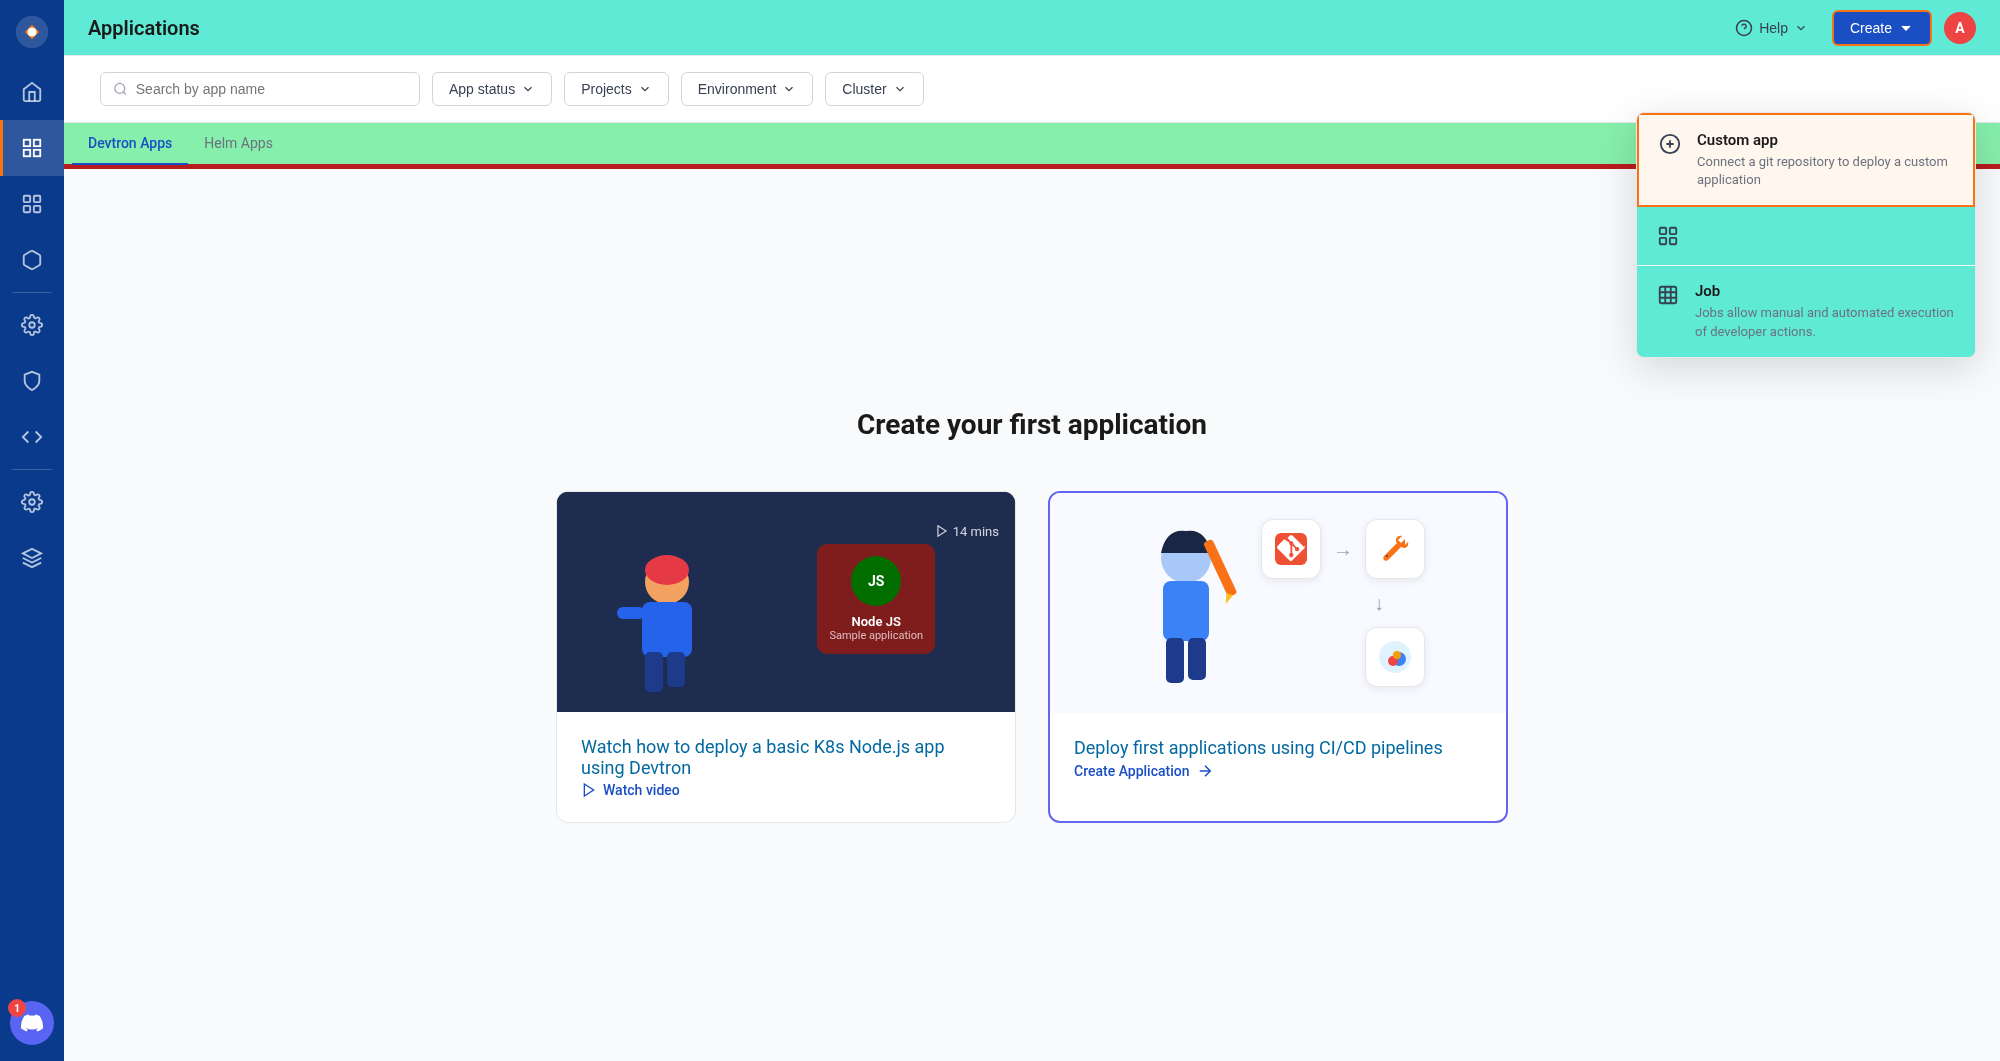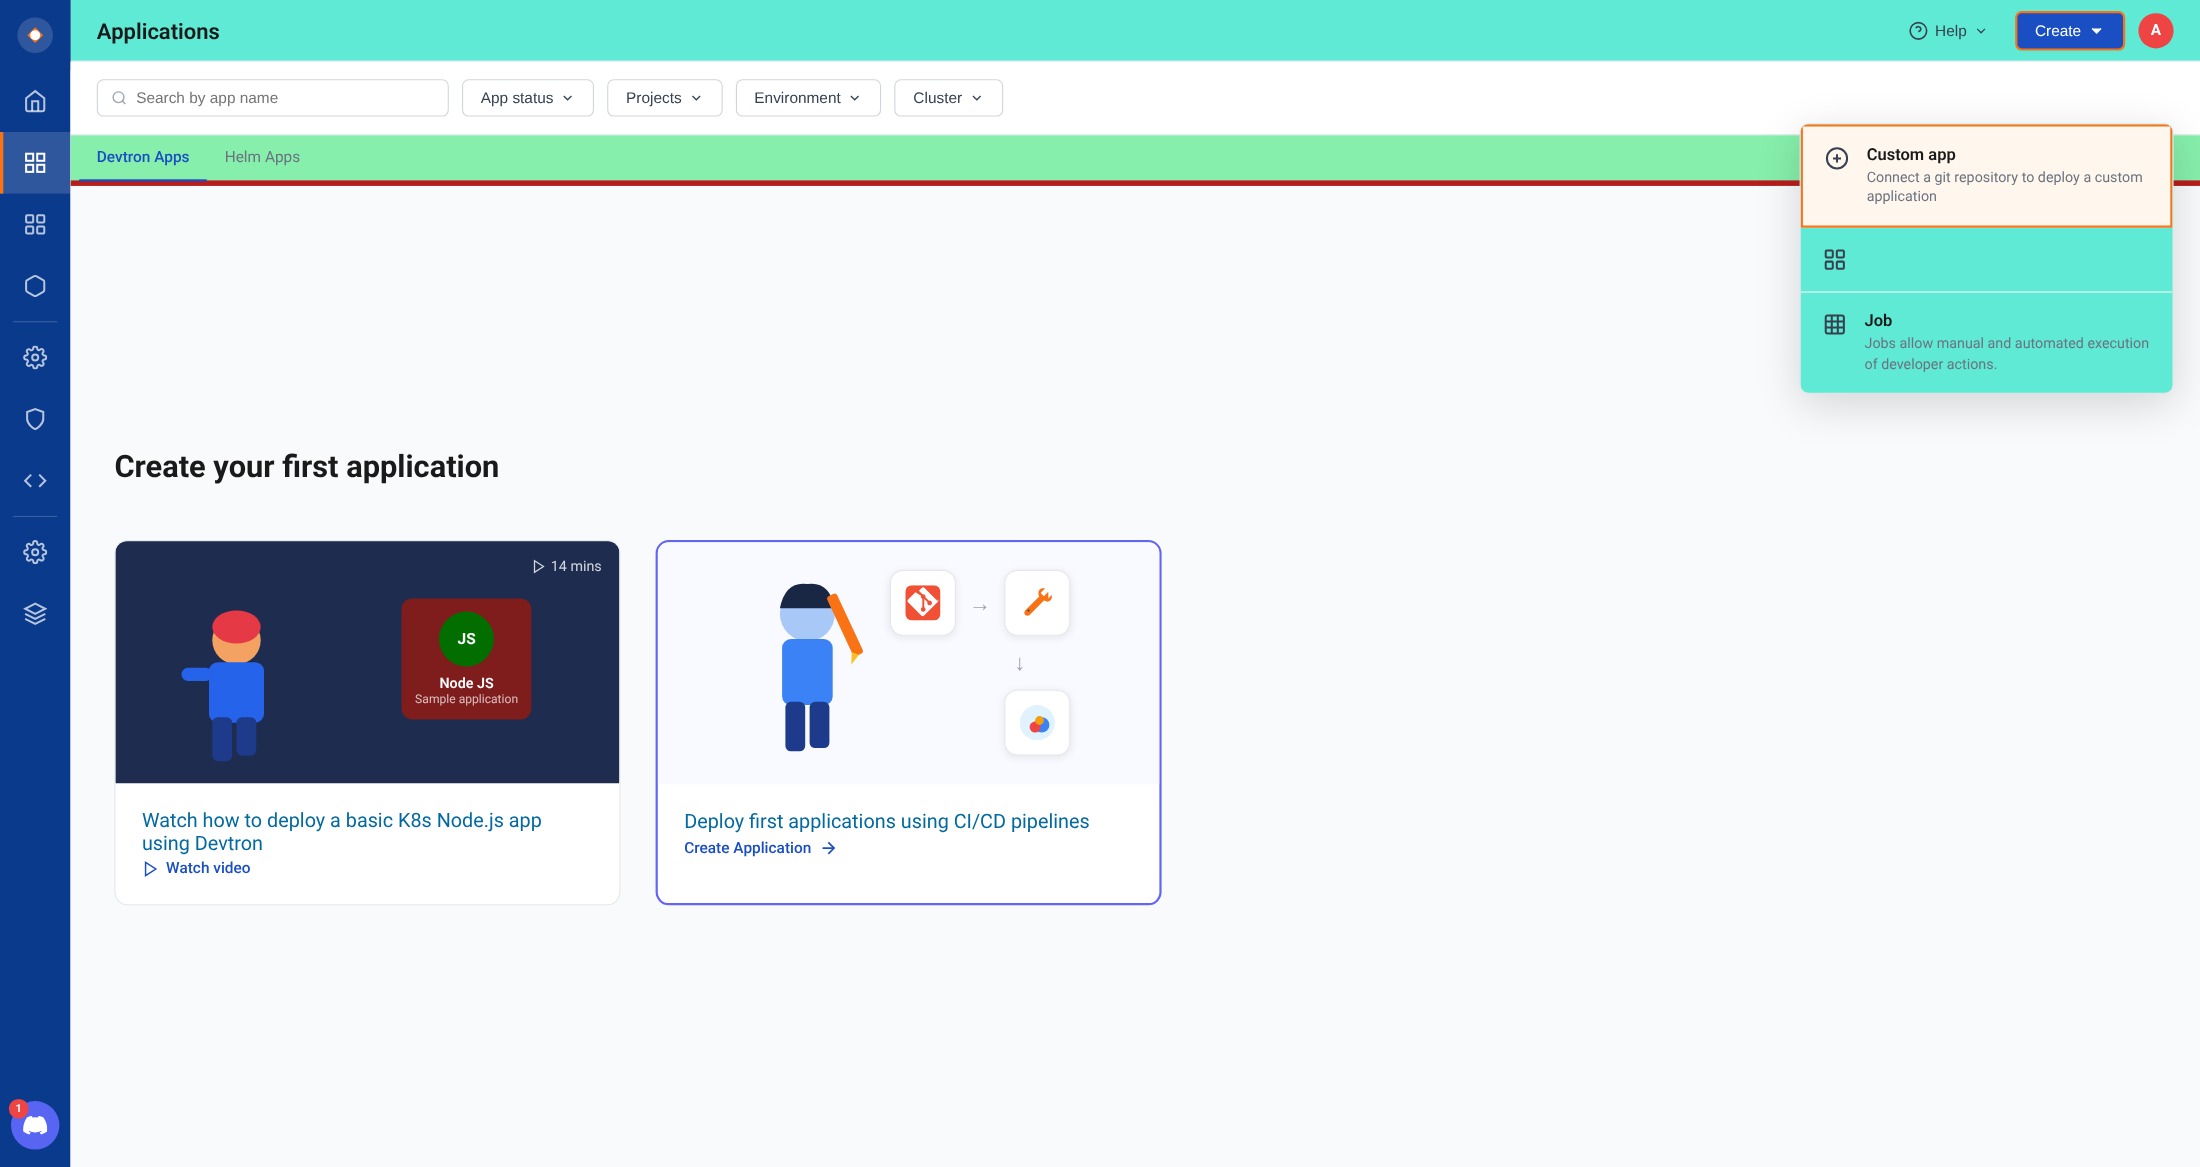--- a/index.html
+++ b/index.html
@@ -176,20 +176,21 @@
     }
     .search-box {
       display: flex;
       align-items: center;
       gap: 8px;
       border: 1px solid #d1d5db;
       border-radius: 6px;
       padding: 8px 12px;
       width: 320px;
       background: #fff;
+      margin-left: 12px;
     }
     .search-box input {
       border: none;
       outline: none;
       font-size: 14px;
       color: #6b7280;
       width: 100%;
       background: transparent;
     }
     .filter-btn {
@@ -227,20 +228,21 @@
       color: #1a4fc4;
       border-bottom: 2px solid #1a4fc4;
       font-weight: 500;
     }
 
     
     .empty-state {
       flex: 1;
       display: flex;
       flex-direction: column;
+      align-items: center;
       justify-content: center;
       padding: 40px;
       gap: 10px;
     }
     .empty-title {
       font-size: 28px;
       font-weight: 700;
       color: #1a1a1a;
       margin-bottom: 40px;
     }
@@ -346,21 +348,21 @@
       background: #1e2d4f;
       width: 100%;
       height: 100%;
       display: flex;
       align-items: center;
       justify-content: center;
       position: relative;
     }
     .video-duration {
       position: absolute;
-      top: 16px;
+      top: 32px;
       right: 16px;
       color: rgba(255,255,255,0.8);
       font-size: 13px;
       display: flex;
       align-items: center;
       gap: 4px;
     }
   </style>
 </head>
 <body>

